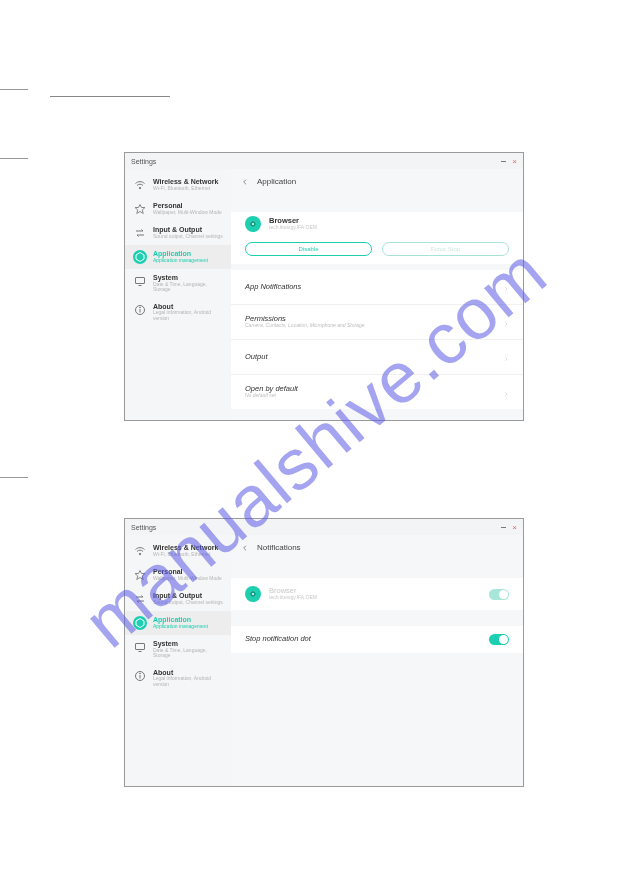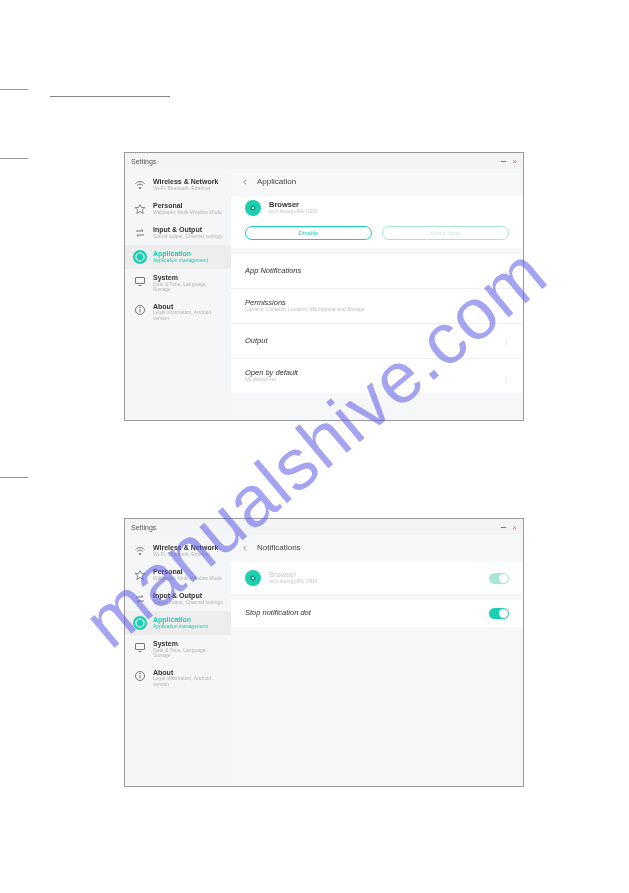--- a/index.html
+++ b/index.html
@@ -188,21 +188,21 @@
   .toggle.on { background:#1dcfb1; }
   .toggle.on .knob { right:1px; background:#fff; }
   .toggle.half { background:#a8e6da; }
   .toggle.half .knob { right:1px; background:#fff; }
   .knob {
     position:absolute; top:1px; width:9px; height:9px; border-radius:50%;
   }
 
   .card {
     background:#ffffff;
-    margin:0 0 6px 0;
+    margin:16px 0 6px 0;
   }
 
 </style>
 </head>
 <body>
 
 <div class="hr-stub hr1"></div>
 <div class="underline1"></div>
 <div class="hr-stub hr2"></div>
 <div class="hr-stub hr3"></div>

